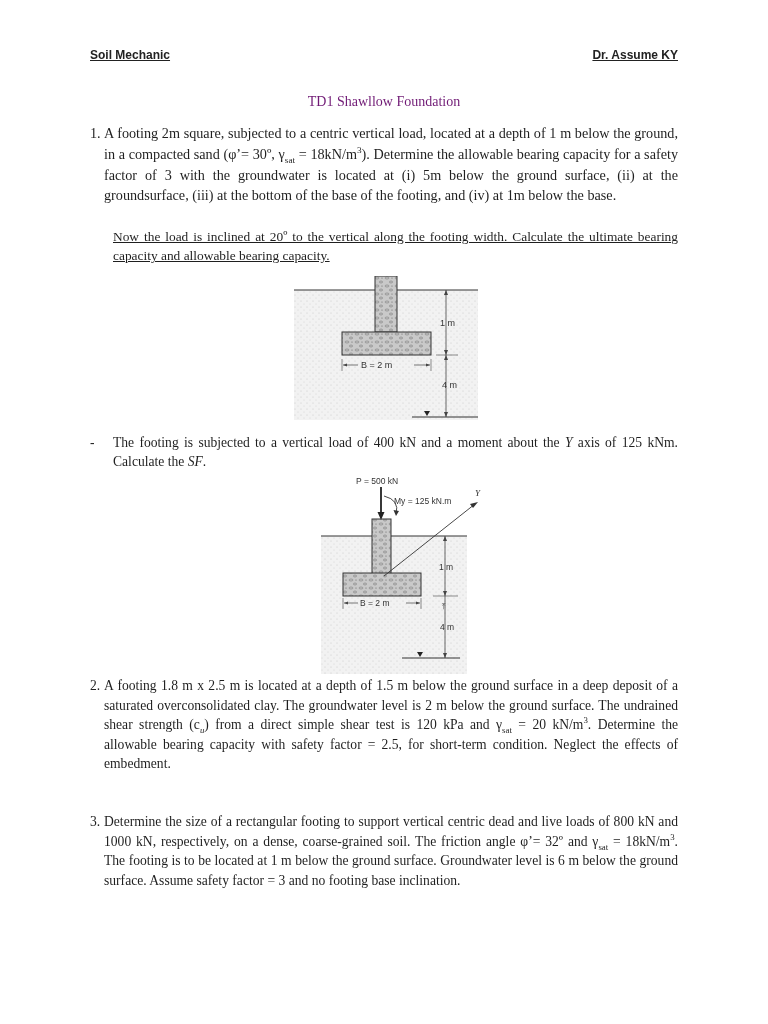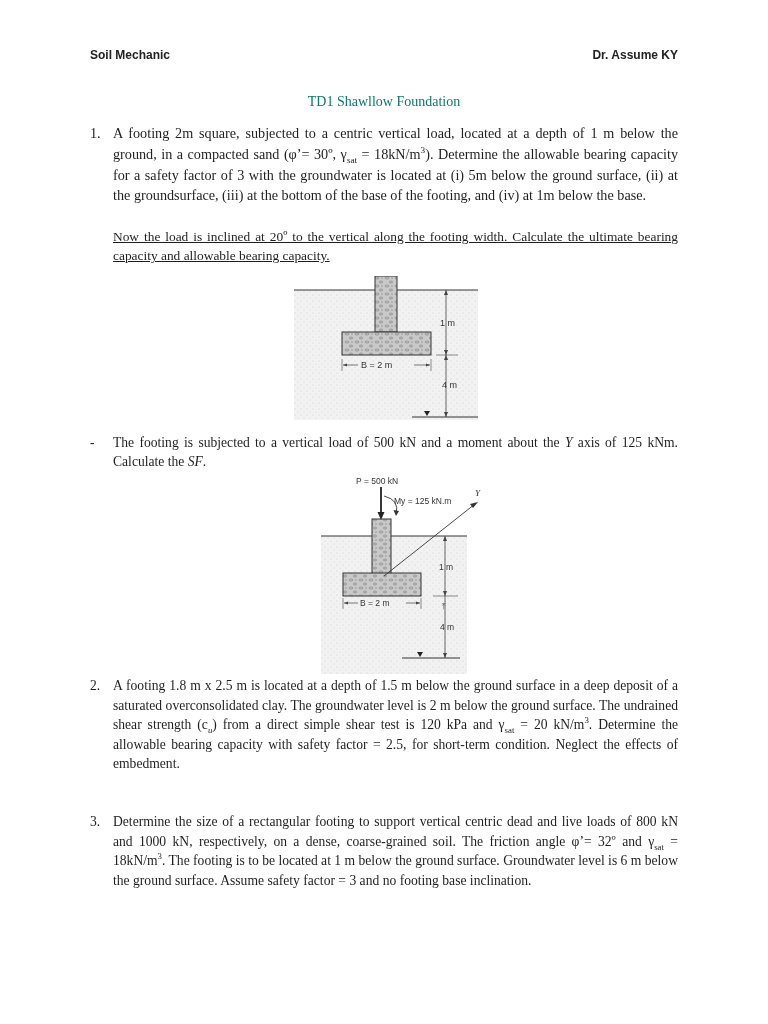--- a/index.html
+++ b/index.html
@@ -1,28 +1,28 @@
 <!DOCTYPE html>
 <html><head>
 <meta charset="utf-8">
 <style>
   html, body { margin:0; padding:0; background:#ffffff; }
   body { width:768px; height:1024px; position:relative; overflow:hidden; color:#1a1a1a; }
-  .hdr { position:absolute; top:48px; font-family:"Liberation Sans", sans-serif; font-size:12px; font-weight:bold; color:#222; }
+  .hdr { position:absolute; top:48px; font-family:"Liberation Sans", sans-serif; font-size:12px; font-weight:bold; color:#222;text-decoration:underline; }
   .hdr-left { left:90px; }
   .hdr-right { right:90px; }
-  .title { position:absolute; top:94px; left:0; width:768px; text-align:center; font-family:"Liberation Serif", serif; font-size:14px; color:#0f766e; }
+  .title { position:absolute; top:94px; left:0; width:768px; text-align:center; font-family:"Liberation Serif", serif; font-size:14px; color:#701a75; }
   .para { position:absolute; font-family:"Liberation Serif", serif; color:#1f1f1f; text-align:justify; }
   .q1 { left:90px; top:123px; width:588px; font-size:14.2px; line-height:20.8px; }
   .q1sub { left:113px; top:227px; width:565px; font-size:13.4px; line-height:19px;text-decoration:underline; }
   .q2 { left:90px; top:676px; width:588px; font-size:13.6px; line-height:19.5px; }
   .q3 { left:90px; top:812px; width:588px; font-size:13.6px; line-height:19.5px; }
   .bullet { left:113px; top:433px; width:565px; font-size:13.6px; line-height:19px; }
   .num { position:absolute; left:0; top:0; }
-  .body-txt { margin-left:23px; display:block; }
+  .body-txt { margin-left:14px; display:block; }
   .dash { position:absolute; left:0; top:0; }
   .fig { position:absolute; }
   sup { font-size:0.65em; vertical-align:super; line-height:0; }
   sub { font-size:0.65em; vertical-align:sub; line-height:0; }
   .it { font-style:italic; }
 </style>
 </head>
 <body>
 
 <div class="hdr hdr-left">Soil Mechanic</div>
@@ -68,21 +68,21 @@
   <line x1="120" y1="89" x2="136" y2="89" stroke="#444" stroke-width="0.7"></line>
   <polygon points="49,89 53,87.5 53,90.5" fill="#444"></polygon>
   <polygon points="136,89 132,87.5 132,90.5" fill="#444"></polygon>
   <text x="67" y="92" font-family="Liberation Sans, sans-serif" font-size="9" fill="#333">B = 2 m</text>
   <line x1="118" y1="141" x2="184" y2="141" stroke="#333" stroke-width="1.2"></line>
   <polygon points="130,135 136,135 133,140" fill="#222"></polygon>
 </svg>
 
 <div class="para bullet">
   <span class="dash" style="left:-23px;">-</span>
-  <span>The footing is subjected to a vertical load of 500 kN and a moment about the </span><span class="it">Y</span><span> axis of 125 kNm. Calculate the </span><span class="it">SF</span><span>.</span>
+  <span>The footing is subjected to a vertical load of 400 kN and a moment about the </span><span class="it">Y</span><span> axis of 125 kNm. Calculate the </span><span class="it">SF</span><span>.</span>
 </div>
 
 <svg class="fig" style="left:318px; top:474px;" width="170" height="200" viewBox="0 0 170 200">
   <rect x="3" y="62" width="146" height="138" fill="url(#sand)"></rect>
   <line x1="3" y1="62" x2="149" y2="62" stroke="#333" stroke-width="1"></line>
   <rect x="54" y="45" width="19" height="55" fill="url(#conc)" stroke="#333" stroke-width="1"></rect>
   <rect x="25" y="99" width="78" height="23" fill="url(#conc)" stroke="#333" stroke-width="1"></rect>
   <text x="38" y="10" font-family="Liberation Sans, sans-serif" font-size="8.5" fill="#333">P = 500 kN</text>
   <line x1="63" y1="13" x2="63" y2="40" stroke="#222" stroke-width="1.8"></line>
   <polygon points="63,46 59.5,38 66.5,38" fill="#222"></polygon>

